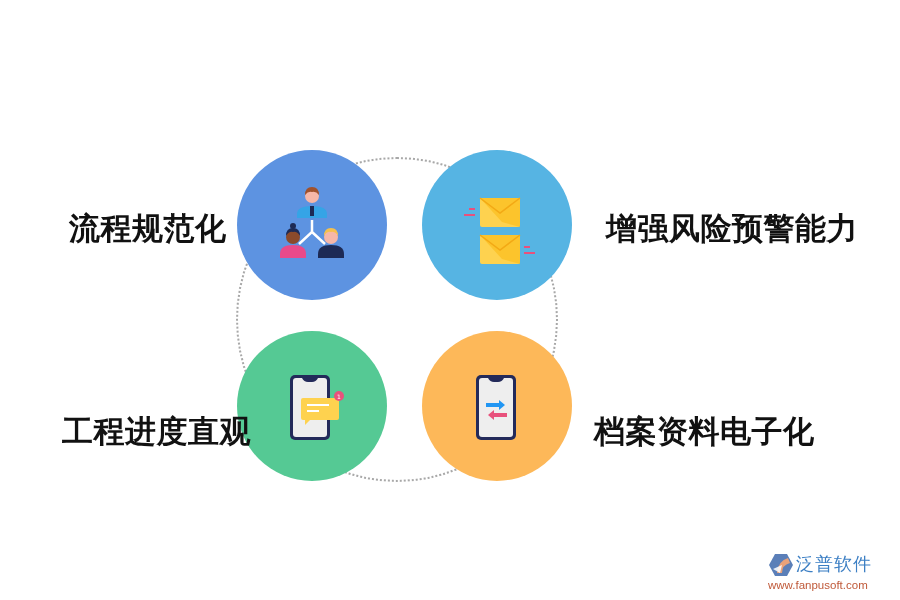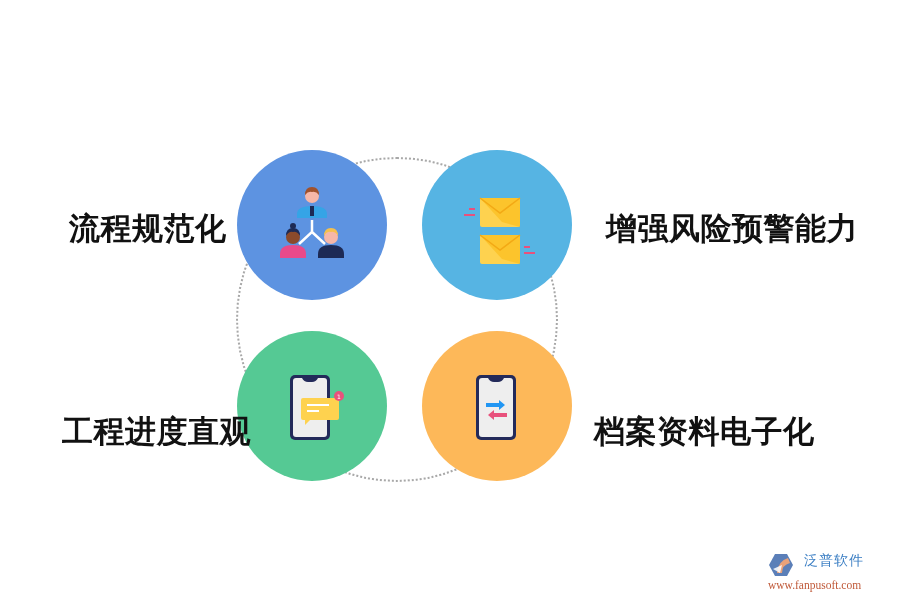--- a/index.html
+++ b/index.html
@@ -19,26 +19,26 @@
     .node svg { display: block; }
     .label {
       position: absolute; font-size: 31px; font-weight: bold; color: #111111;
       white-space: nowrap; letter-spacing: 0.5px;
     }
     .logo {
       position: absolute; left: 768px; top: 552px; width: 130px; height: 40px;
     }
     .logo-icon { position: absolute; left: 0; top: 1px; }
     .logo-name {
-      position: absolute; left: 36px; top: 0; font-size: 14px; color: #3c7fc4;
+      position: absolute; left: 28px; top: 0; font-size: 18px; color: #3c7fc4;
       letter-spacing: 1px; font-family: Liberation Serif, serif;
     }
     .logo-url {
       position: absolute; left: 0; top: 27px; font-size: 11.5px; color: #c05a3a;
-      font-family: Liberation Serif, serif;
+      font-family: Liberation Sans, sans-serif;
     }
   </style>
 </head>
 <body>
 
 <div class="ring"></div>
 
 <div class="node" style="left:237px;top:150px;background:#5d93e1;">
   <svg width="90" height="90" viewBox="0 0 90 90">
 

